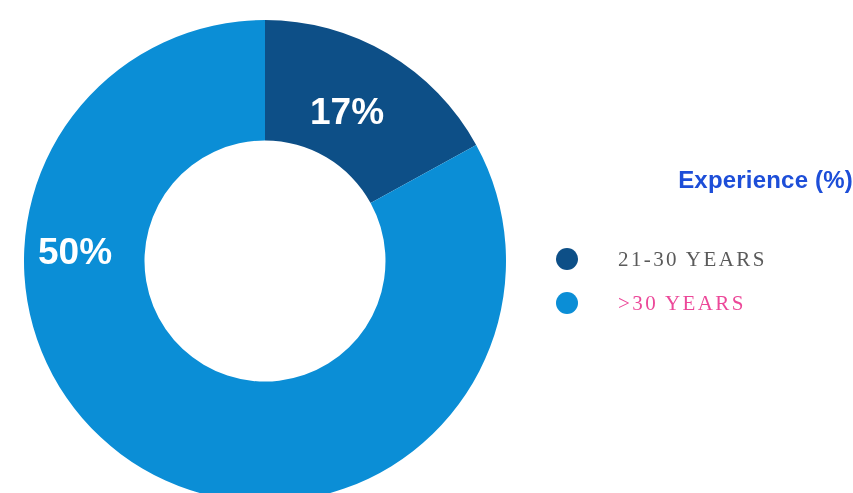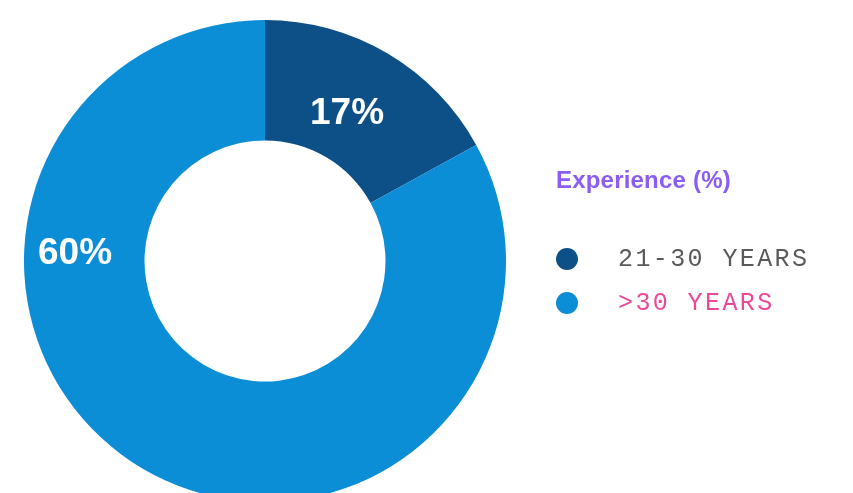--- a/index.html
+++ b/index.html
@@ -80,45 +80,45 @@
   }
   .legend-swatch {
     width: 22px;
     height: 22px;
     border-radius: 50%;
     flex: 0 0 auto;
   }
   .legend-label {
     margin-left: 40px;
     color: #5a5a5a;
-    font-size: 25px;
+    font-size: 21px;
     letter-spacing: 2.4px;
     white-space: nowrap;
-    font-family: Liberation Mono, monospace;
+    font-family: Liberation Serif, serif;
   }
 </style>
 </head>
 <body>
 
 <div id="chart-root">
 
   <div class="donut-area">
     <svg class="donut-svg" width="530" height="493" viewBox="0 0 530 493">
 
     <path d="M 265.00 5.00 A 241 241 0 0 1 476.19 129.90 L 370.59 187.95 A 120.5 120.5 0 0 0 265.00 125.50 Z" fill="#0d4f87"></path>
         <path d="M 476.19 129.90 A 241 241 0 1 1 265.00 5.00 L 265.00 125.50 A 120.5 120.5 0 1 0 370.59 187.95 Z" fill="#0b8ed6"></path>
       </svg>
 
     <div class="slice-label" id="label-slice-0">17%</div>
 
-    <div class="slice-label" id="label-slice-1">60%</div>
+    <div class="slice-label" id="label-slice-1">50%</div>
   </div>
 
   <div class="legend">
-    <div class="legend-title" style="color: #8b5cf6;">Experience (%)</div>
+    <div class="legend-title" style="color: #1d4ed8; text-align: right;">Experience (%)</div>
 
     <div class="legend-items">
       <div class="legend-item">
         <span class="legend-swatch" id="swatch-0" style="background: rgb(13, 79, 135);"></span>
         <span class="legend-label" style="color: rgb(90, 90, 90);">21-30 YEARS</span>
       </div>
       <div class="legend-item">
         <span class="legend-swatch" id="swatch-1" style="background: rgb(11, 142, 214);"></span>
         <span class="legend-label" style="color: #ec4899;">&gt;30 YEARS</span>
       </div>

